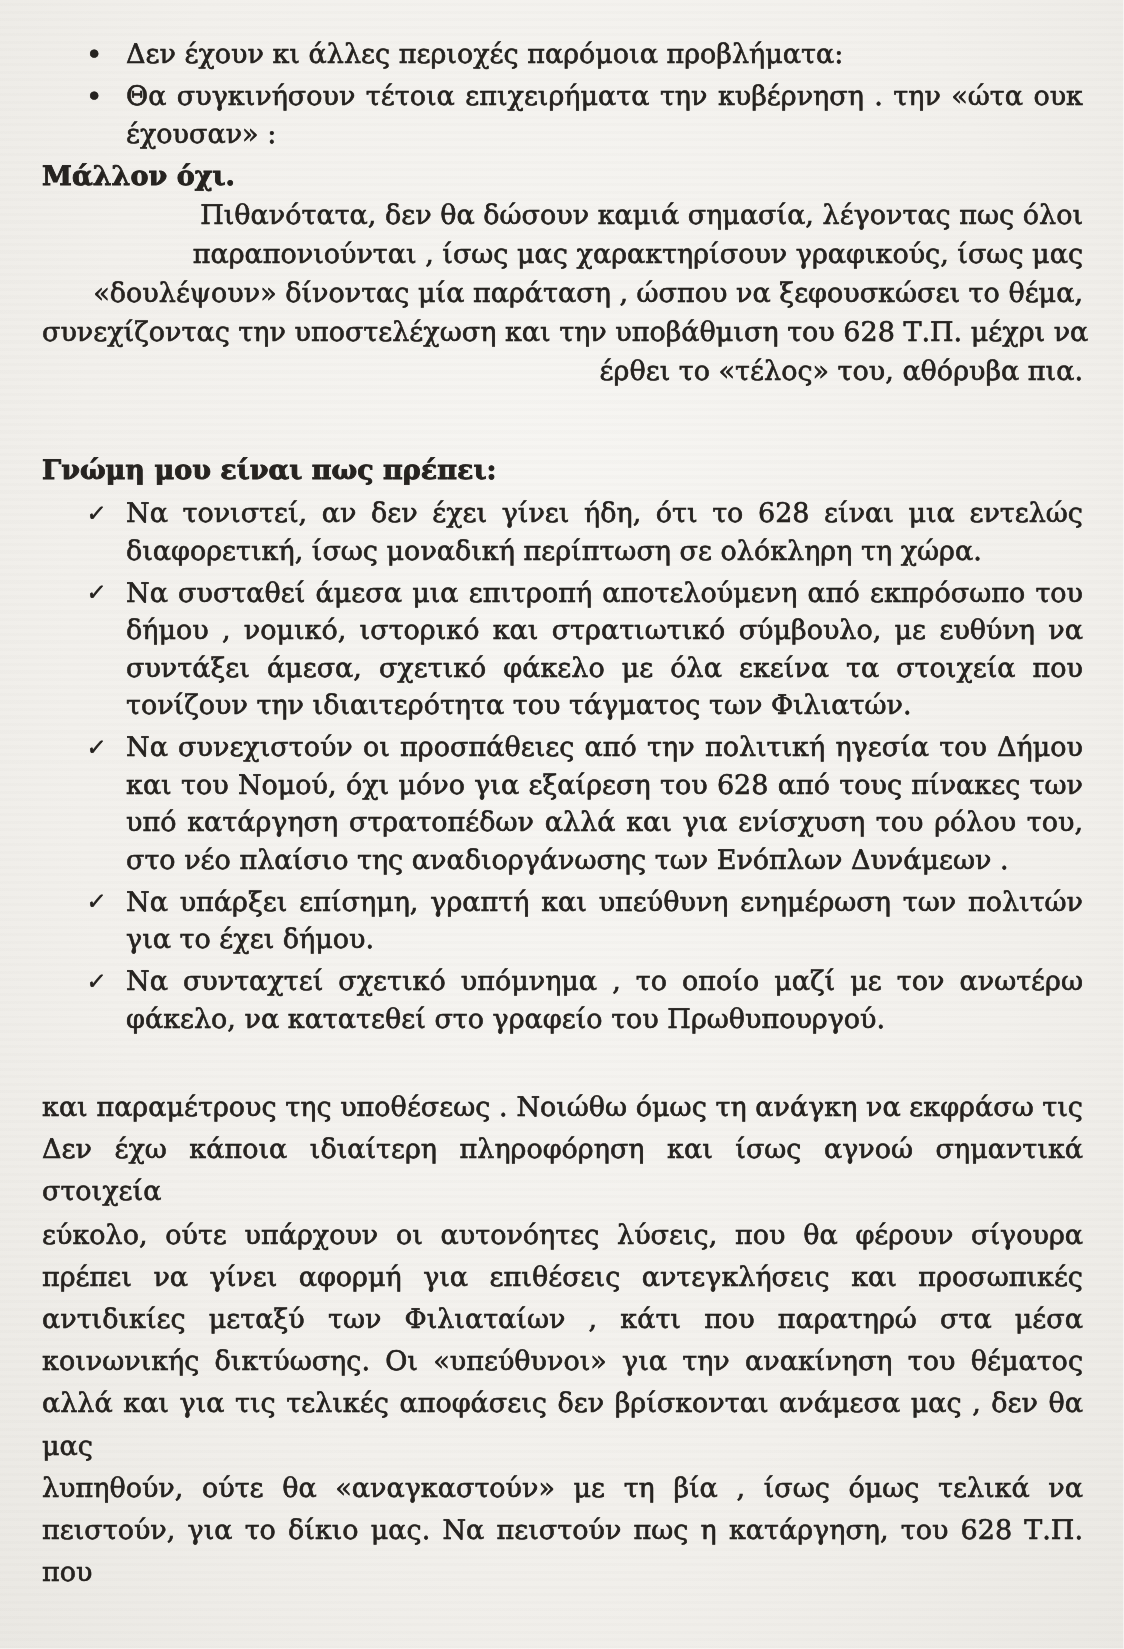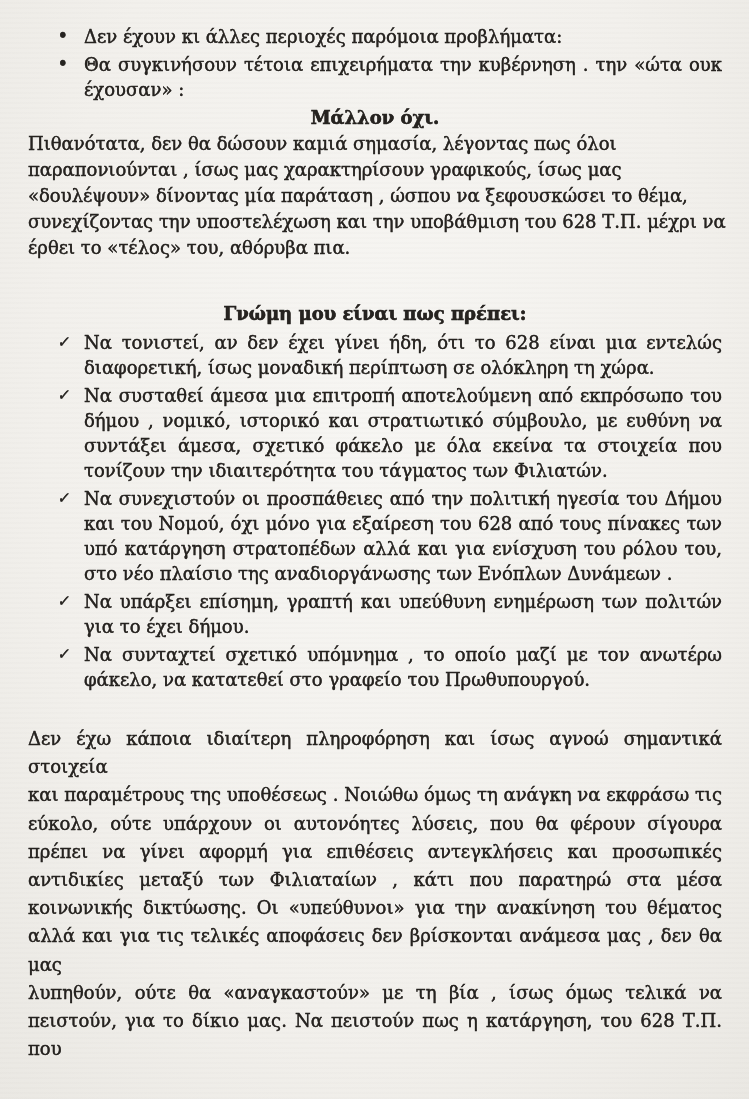--- a/index.html
+++ b/index.html
@@ -23,33 +23,32 @@
     height: 1099px;
     padding: 24px 27px 0 28px;
     font-size: 18px;
     -webkit-text-stroke: 0.35px;
     text-shadow: 0 0 0.45px rgba(30,26,22,0.55);
   }
 
   .line { white-space: normal; }
 
   
-  .ragged .line { white-space: nowrap; line-height: 26px; }
+  .ragged .line { white-space: nowrap; line-height: 26px; text-align: right; }
 
   
   .justify-all .line {
     text-align: justify;
     text-align-last: justify;
     line-height: 28.2px;
   }
 
   .heading {
     font-weight: bold;
     line-height: 26px;
-    text-align: center;
     -webkit-text-stroke: 0.55px;
   }
   .heading.spaced { margin-top: 40px; }
 
   
   .list { margin-left: 30px; }
   .list .list-item {
     display: flex;
     align-items: flex-start;
     margin-bottom: 3px;
@@ -144,22 +143,22 @@
       <div class="list-item">
         <span class="marker">✓</span>
         <div class="item-lines">
           <div class="line">Να συνταχτεί σχετικό υπόμνημα , το οποίο  μαζί με τον ανωτέρω</div>
           <div class="line">φάκελο, να κατατεθεί στο γραφείο του Πρωθυπουργού.</div>
         </div>
       </div>
     </div>
 
   <div class="para justify-all closing">
+      <div class="line">και παραμέτρους  της υποθέσεως . Νοιώθω όμως τη ανάγκη να εκφράσω τις</div>
       <div class="line">Δεν έχω κάποια ιδιαίτερη πληροφόρηση και ίσως αγνοώ σημαντικά στοιχεία</div>
-      <div class="line">και παραμέτρους  της υποθέσεως . Νοιώθω όμως τη ανάγκη να εκφράσω τις</div>
       <div class="line">εύκολο, ούτε υπάρχουν οι αυτονόητες λύσεις, που θα φέρουν σίγουρα</div>
       <div class="line">πρέπει να γίνει αφορμή για επιθέσεις αντεγκλήσεις και προσωπικές</div>
       <div class="line">αντιδικίες μεταξύ των Φιλιαταίων , κάτι που παρατηρώ στα μέσα</div>
       <div class="line">κοινωνικής δικτύωσης.  Οι «υπεύθυνοι» για την ανακίνηση του θέματος</div>
       <div class="line">αλλά και για τις τελικές αποφάσεις δεν βρίσκονται ανάμεσα μας , δεν θα μας</div>
       <div class="line">λυπηθούν,   ούτε θα «αναγκαστούν» με τη βία , ίσως όμως τελικά να</div>
       <div class="line">πειστούν, για το δίκιο μας. Να πειστούν πως η κατάργηση, του 628 Τ.Π. που</div>
     </div>
 
 </div>

